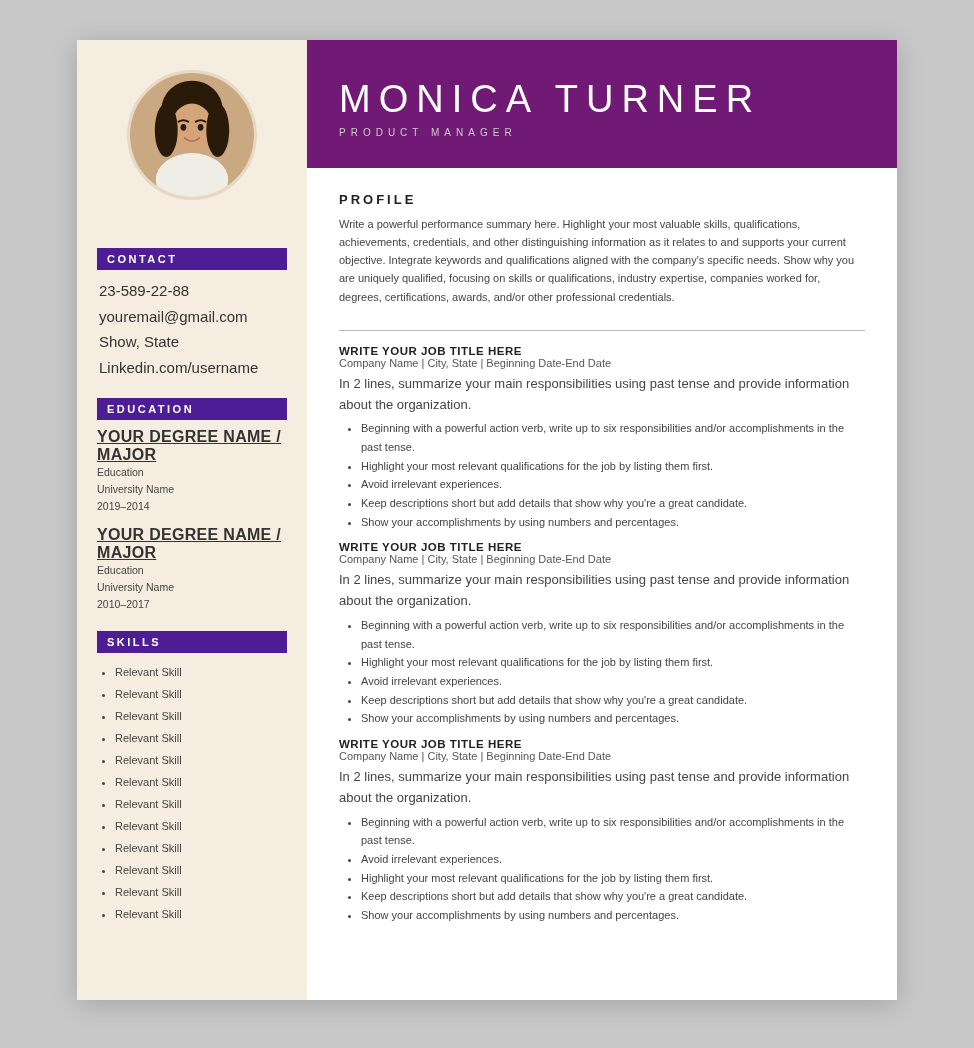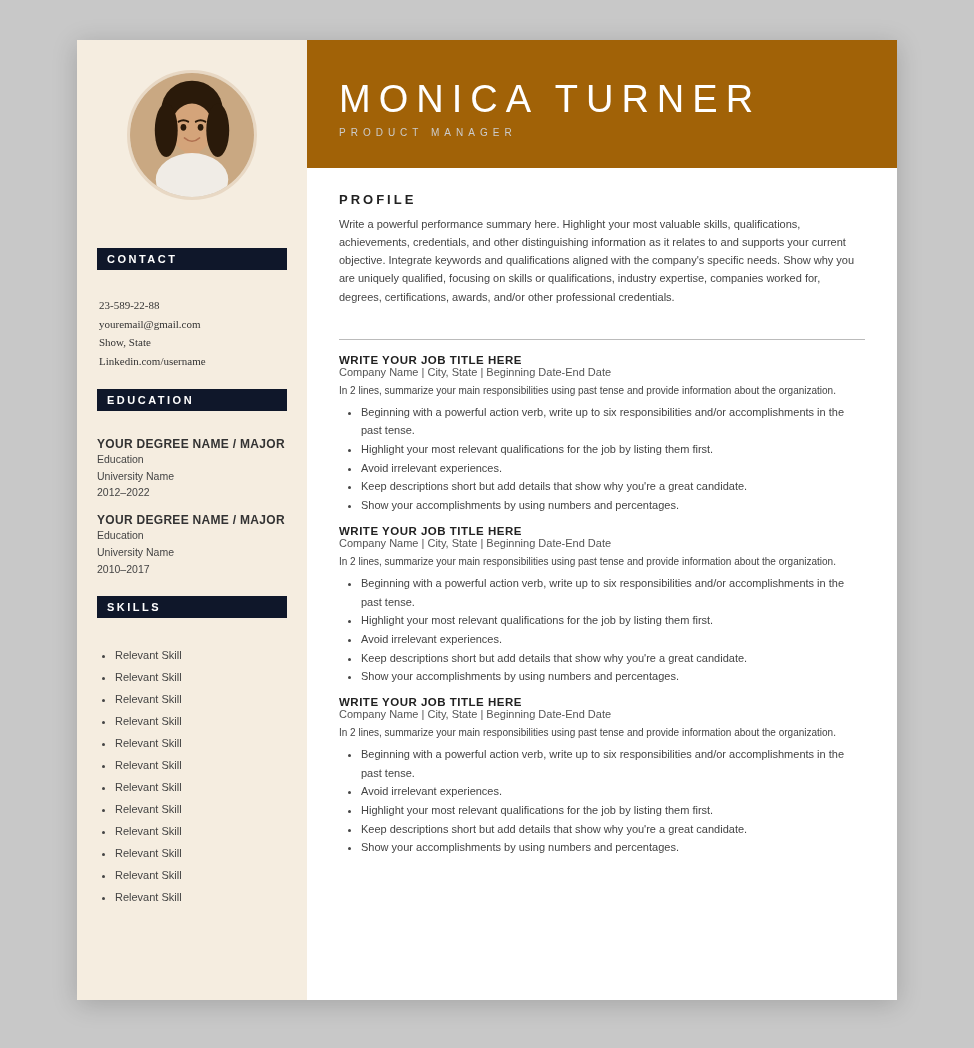--- a/index.html
+++ b/index.html
@@ -47,47 +47,48 @@
       display: flex;
       align-items: center;
       justify-content: center;
     }
     
     .sidebar-sections {
       width: 100%;
       padding: 10px 20px 0 20px;
     }
     .section-header {
-      background-color: #0f172a;
+      background-color: #4c1d95;
       color: #fff;
       font-family: Arial, sans-serif;
       font-size: 11px;
       font-weight: bold;
       letter-spacing: 2.5px;
       padding: 5px 10px;
-      margin-bottom: 26px;
+      margin-bottom: 8px;
       margin-top: 18px;
     }
     .contact-info {
-      font-size: 11px;
+      font-size: 15px;
       color: #333;
       line-height: 1.7;
-      font-family: Liberation Serif, serif;
+      font-family: Liberation Sans, sans-serif;
       padding-left: 2px;
     }
     .edu-block {
       margin-bottom: 12px;
     }
     .edu-block .degree {
-      font-size: 12px;
+      font-size: 16px;
       font-weight: bold;
       color: #333;
       font-family: Arial, sans-serif;
       text-transform: uppercase;
       letter-spacing: 0.3px;
+      text-decoration: underline;
     }
     .edu-block .edu-label,
     .edu-block .uni,
     .edu-block .year {
       font-size: 10.5px;
       color: #444;
       font-family: Arial, sans-serif;
       line-height: 1.6;
     }
     .skills-list {
@@ -98,21 +99,21 @@
       font-family: Arial, sans-serif;
       line-height: 2;
     }
     
     .main-content {
       flex: 1;
       display: flex;
       flex-direction: column;
     }
     .name-header {
-      background-color: #a16207;
+      background-color: #701a75;
       color: #fff;
       padding: 38px 32px 30px 32px;
     }
     .name-header h1 {
       font-size: 38px;
       font-weight: normal;
       letter-spacing: 8px;
       font-family: Arial, sans-serif;
       margin-bottom: 6px;
     }
@@ -139,21 +140,21 @@
       border: none;
     }
     .main-section-title:first-child {
       margin-top: 0;
     }
     .profile-text {
       font-size: 11px;
       color: #444;
       font-family: Arial, sans-serif;
       line-height: 1.65;
-      margin-bottom: 33px;
+      margin-bottom: 24px;
     }
     .divider {
       border: none;
       border-top: 1px solid #bbb;
       margin: 4px 0 14px 0;
     }
     .job-title {
       font-size: 11.5px;
       font-weight: bold;
       color: #222;
@@ -162,21 +163,21 @@
       text-transform: uppercase;
       letter-spacing: 0.5px;
     }
     .job-meta {
       font-size: 11px;
       color: #555;
       font-family: Arial, sans-serif;
       margin-bottom: 5px;
     }
     .job-desc {
-      font-size: 10px;
+      font-size: 13px;
       color: #444;
       font-family: Arial, sans-serif;
       line-height: 1.6;
       margin-bottom: 4px;
     }
     .job-bullets {
       list-style: disc;
       padding-left: 22px;
       font-size: 11px;
       color: #444;
@@ -235,21 +236,21 @@
         <div>youremail@gmail.com</div>
         <div>Show, State</div>
         <div>Linkedin.com/username</div>
       </div>
 
       <div class="section-header">EDUCATION</div>
       <div class="edu-block">
         <div class="degree">YOUR DEGREE NAME / MAJOR</div>
         <div class="edu-label">Education</div>
         <div class="uni">University Name</div>
-        <div class="year">2012–2022</div>
+        <div class="year">2019–2014</div>
       </div>
       <div class="edu-block">
         <div class="degree">YOUR DEGREE NAME / MAJOR</div>
         <div class="edu-label">Education</div>
         <div class="uni">University Name</div>
         <div class="year">2010–2017</div>
       </div>
 
       <div class="section-header">SKILLS</div>
       <ul class="skills-list">

